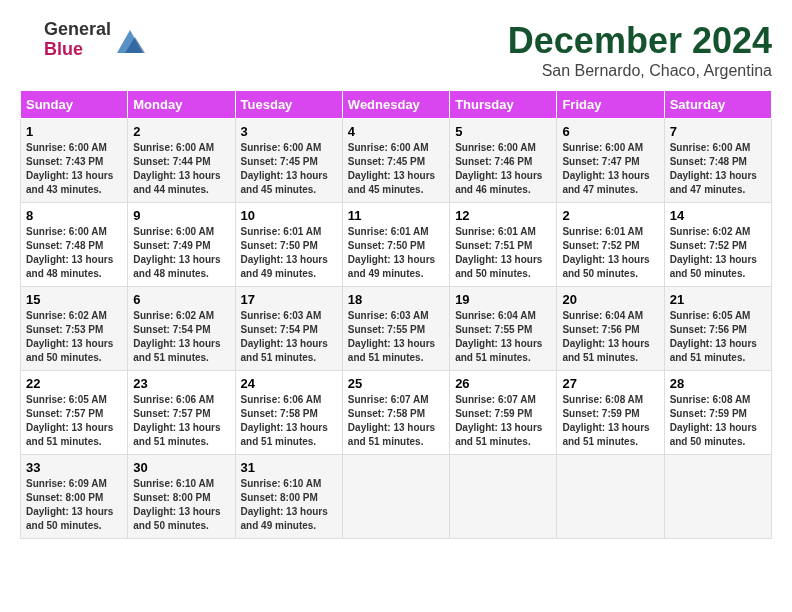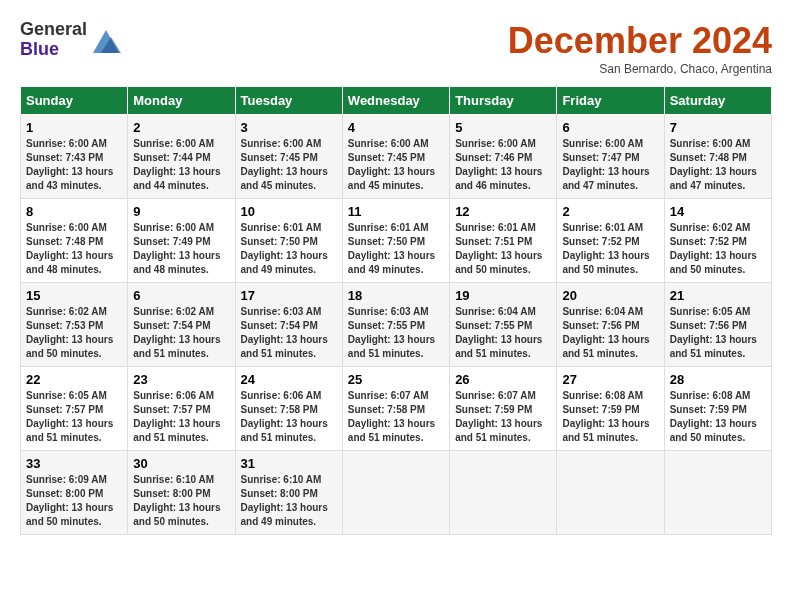--- a/index.html
+++ b/index.html
@@ -18,46 +18,46 @@
     }
     .logo {
       display: flex;
       align-items: center;
     }
     .logo-text {
       font-size: 18px;
       font-weight: bold;
       line-height: 1.1;
     }
-    .logo-text .general { color: #333; }
-    .logo-text .blue { color: #4c1d95; }
+    .logo-text .general { color: #333; margin-left: 24px; }
+    .logo-text .blue { color: #be185d; margin-left: 24px; }
     .logo-icon {
       width: 30px;
       height: 30px;
       margin-left: 4px;
     }
     .title-area {
       text-align: right;
     }
     .month-title {
       font-size: 36px;
       font-weight: bold;
-      color: #c2410c;
+      color: #14532d;
     }
     .location {
-      font-size: 12px;
+      font-size: 16px;
       color: #444;
     }
     table {
       width: 100%;
       border-collapse: collapse;
       font-size: 11px;
     }
     thead tr th {
-      background-color: #15803d;
+      background-color: #d946ef;
       color: #fff;
       padding: 6px 5px;
       text-align: left;
       font-size: 13px;
       font-weight: bold;
       border: 1px solid #fff;
     }
     tbody tr td {
       vertical-align: top;
       padding: 5px;

